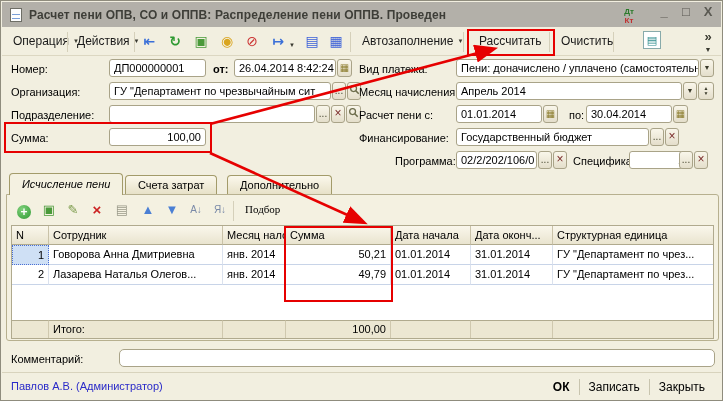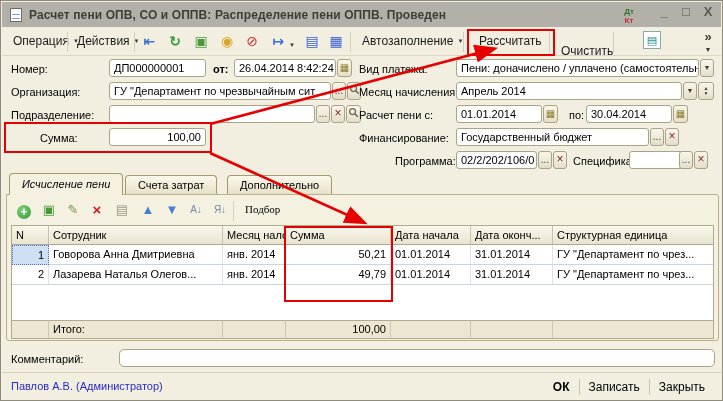--- a/index.html
+++ b/index.html
@@ -83,21 +83,21 @@
   <span class="ticon" style="left:240px;top:30px;color:#cc3333;">⊘</span>
   <span class="ticon" style="left:266px;top:30px;color:#3a6fd8;font-weight:bold;">↦</span>
   <span class="ticon" style="left:286px;top:34px;width:10px;font-size:6px;color:#3a3a30;">▼</span>
   <span class="ticon" style="left:300px;top:30px;color:#3a5fd8;">▤</span>
   <span class="ticon" style="left:324px;top:30px;color:#3a5fd8;">▦</span>
   <span class="tsep" style="left:349px;top:31px;"></span>
   <span class="tbtn" style="left:354px;top:29px;"><span>Автозаполнение</span><span class="caret">▼</span></span>
   <span class="tsep" style="left:462px;top:31px;"></span>
   <span class="tbtn" style="left:471px;top:29px;">Рассчитать</span>
   <span class="tsep" style="left:548px;top:31px;"></span>
-  <span class="tbtn" style="left:553px;top:39px;">Очистить</span>
+  <span class="tbtn" style="left:553px;top:29px;">Очистить</span>
   <span class="tsep" style="left:612px;top:31px;"></span>
   <span class="dtkt" style="left:617px;">
       <span class="dt">Дт</span>
       <span class="kt">Кт</span>
     </span>
   <span class="ticon" style="left:642px;top:30px;color:#2a8a8a;border:1px solid #8aa;width:18px;height:18px;line-height:16px;font-size:11px;background:#fff;">▤</span>
   <span class="overflow" style="top:29px;"><span>»</span><span class="caret">▼</span></span>
 
   <span class="lbl" style="left:10px;top:62px;">Номер:</span>
   <div class="fld" style="left:108px;top:58px;width:97px;">ДП000000001</div>
@@ -115,21 +115,21 @@
 
   <span class="lbl" style="left:10px;top:108px;">Подразделение:</span>
   <div class="fld" style="left:108px;top:104px;width:206px;"></div>
   <span class="fbtn" style="left:315px;top:104px;width:14px;">...</span>
   <span class="fbtn" style="left:330px;top:104px;width:14px;color:#7a2a2a;font-size:12px;line-height:14px;">×</span>
   <span class="fbtn" style="left:345px;top:104px;width:15px;"><svg width="11" height="11" viewBox="0 0 12 12">
         <circle cx="5" cy="5" r="3.2" fill="none" stroke="#6b6b4a" stroke-width="1.4"></circle>
         <line x1="7.4" y1="7.4" x2="10.6" y2="10.6" stroke="#6b6b4a" stroke-width="1.7"></line>
       </svg></span>
 
-  <span class="lbl" style="left:10px;top:131px;margin-left:29px;">Сумма:</span>
+  <span class="lbl" style="left:10px;top:131px;">Сумма:</span>
   <div class="fld num" style="left:108px;top:127px;width:97px;">100,00</div>
 
   <span class="lbl" style="left:358px;top:62px;">Вид платежа:</span>
   <div class="fld" style="left:455px;top:58px;width:243px;">Пени: доначислено / уплачено (самостоятельн</div>
   <span class="fbtn caret7" style="left:699px;top:58px;width:14px;">▼</span>
 
   <span class="lbl" style="left:358px;top:85px;">Месяц начисления:</span>
   <div class="fld" style="left:455px;top:81px;width:226px;">Апрель 2014</div>
   <span class="fbtn caret7" style="left:682px;top:81px;width:14px;">▼</span>
   <span class="fbtn spin" style="left:697px;top:81px;width:16px;"><span>▲</span><br><span>▼</span></span>

